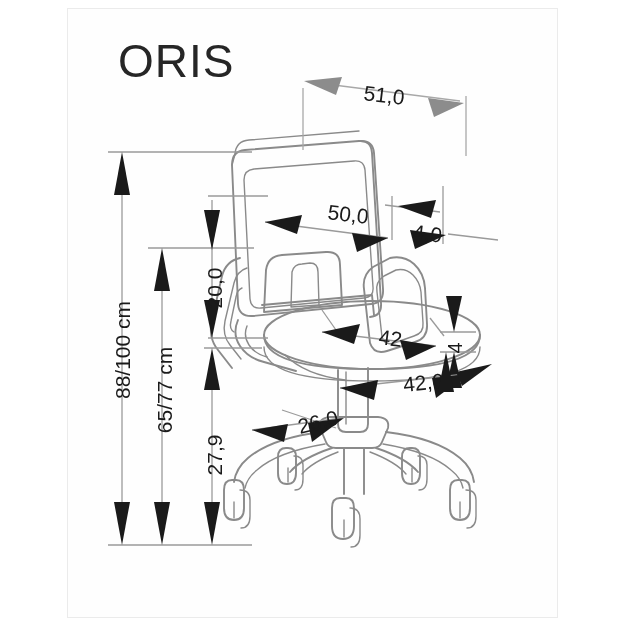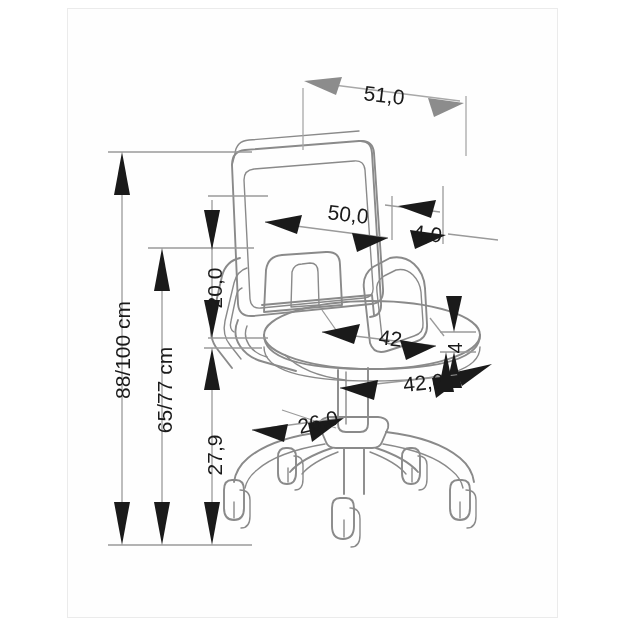--- a/index.html
+++ b/index.html
@@ -14,20 +14,21 @@
   .dimtxt{font-family:"Liberation Sans",sans-serif;fill:#1a1a1a;font-size:21px;}
   .dimtxt-s{font-family:"Liberation Sans",sans-serif;fill:#1a1a1a;font-size:20px;}
 </style>
 </head>
 <body>
 
 <div id="root">
 
   <div id="frame"></div>
 
+  <div id="title">ORIS</div>
 
   <svg viewBox="0 0 625 625">
     <defs>
       <style>
         .ch{fill:none;stroke:#8a8a8a;stroke-width:1.9;stroke-linejoin:round;stroke-linecap:round;}
         .chT{fill:none;stroke:#8a8a8a;stroke-width:1.4;stroke-linejoin:round;stroke-linecap:round;}
         .dl{stroke:#9a9a9a;stroke-width:1.3;fill:none;}
         .dlg{stroke:#a8a8a8;stroke-width:1.3;fill:none;}
         .ah{fill:#1a1a1a;}
         .ahg{fill:#8c8c8c;}

